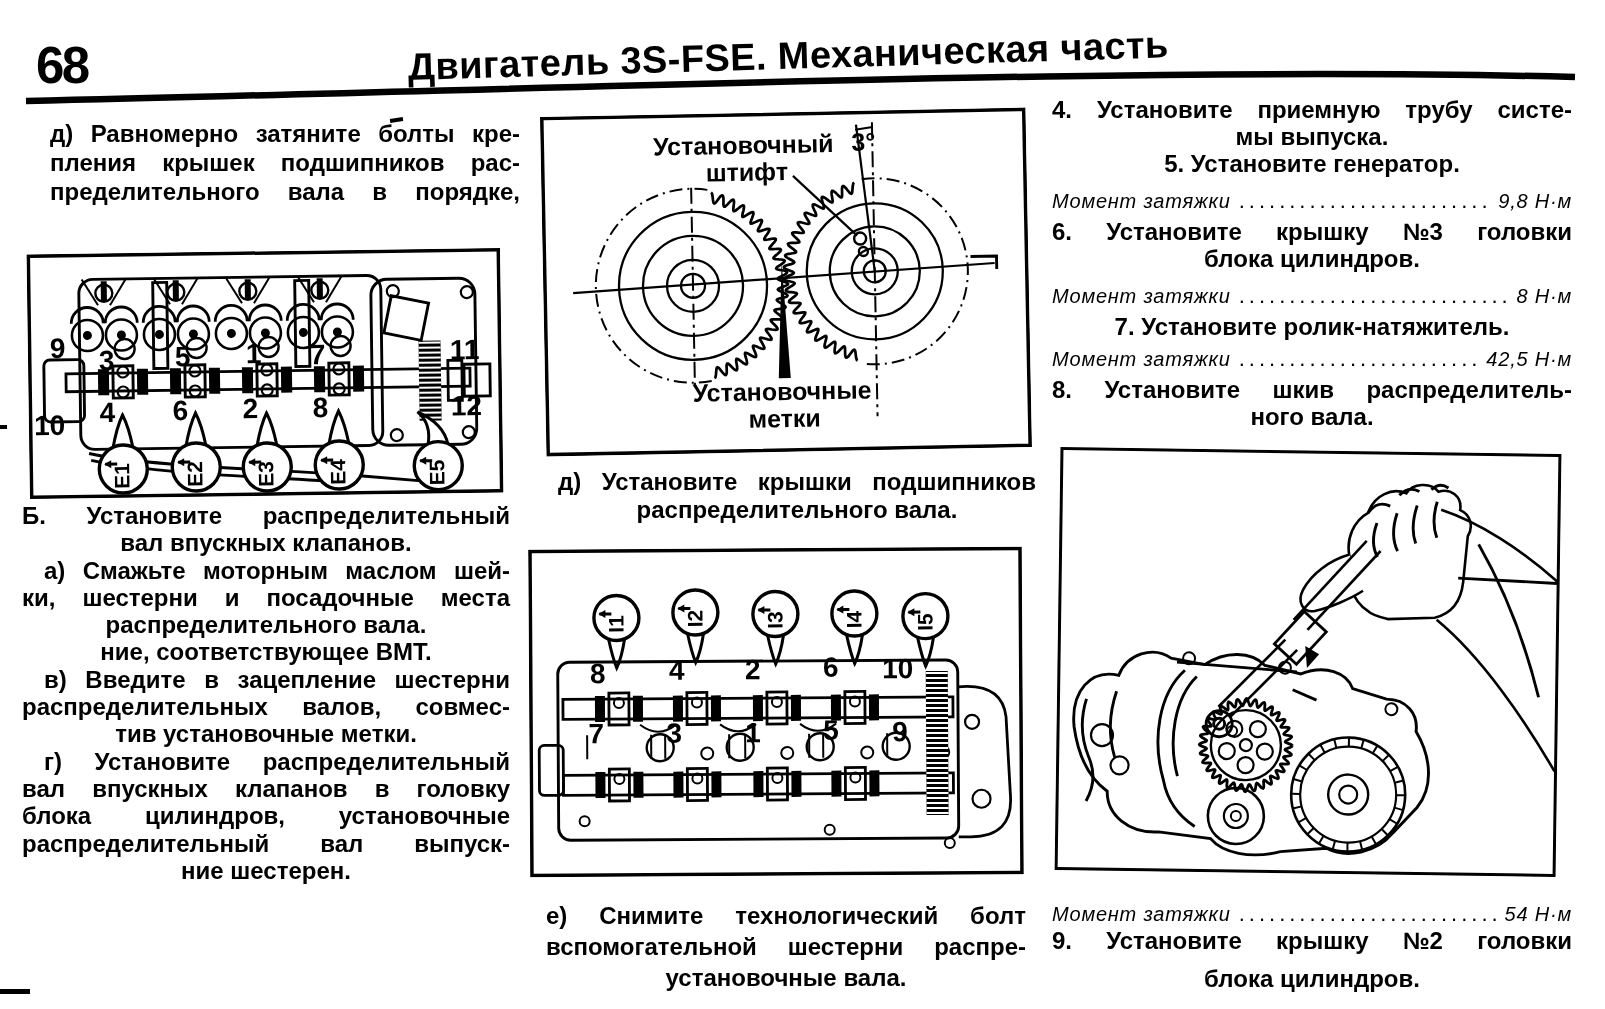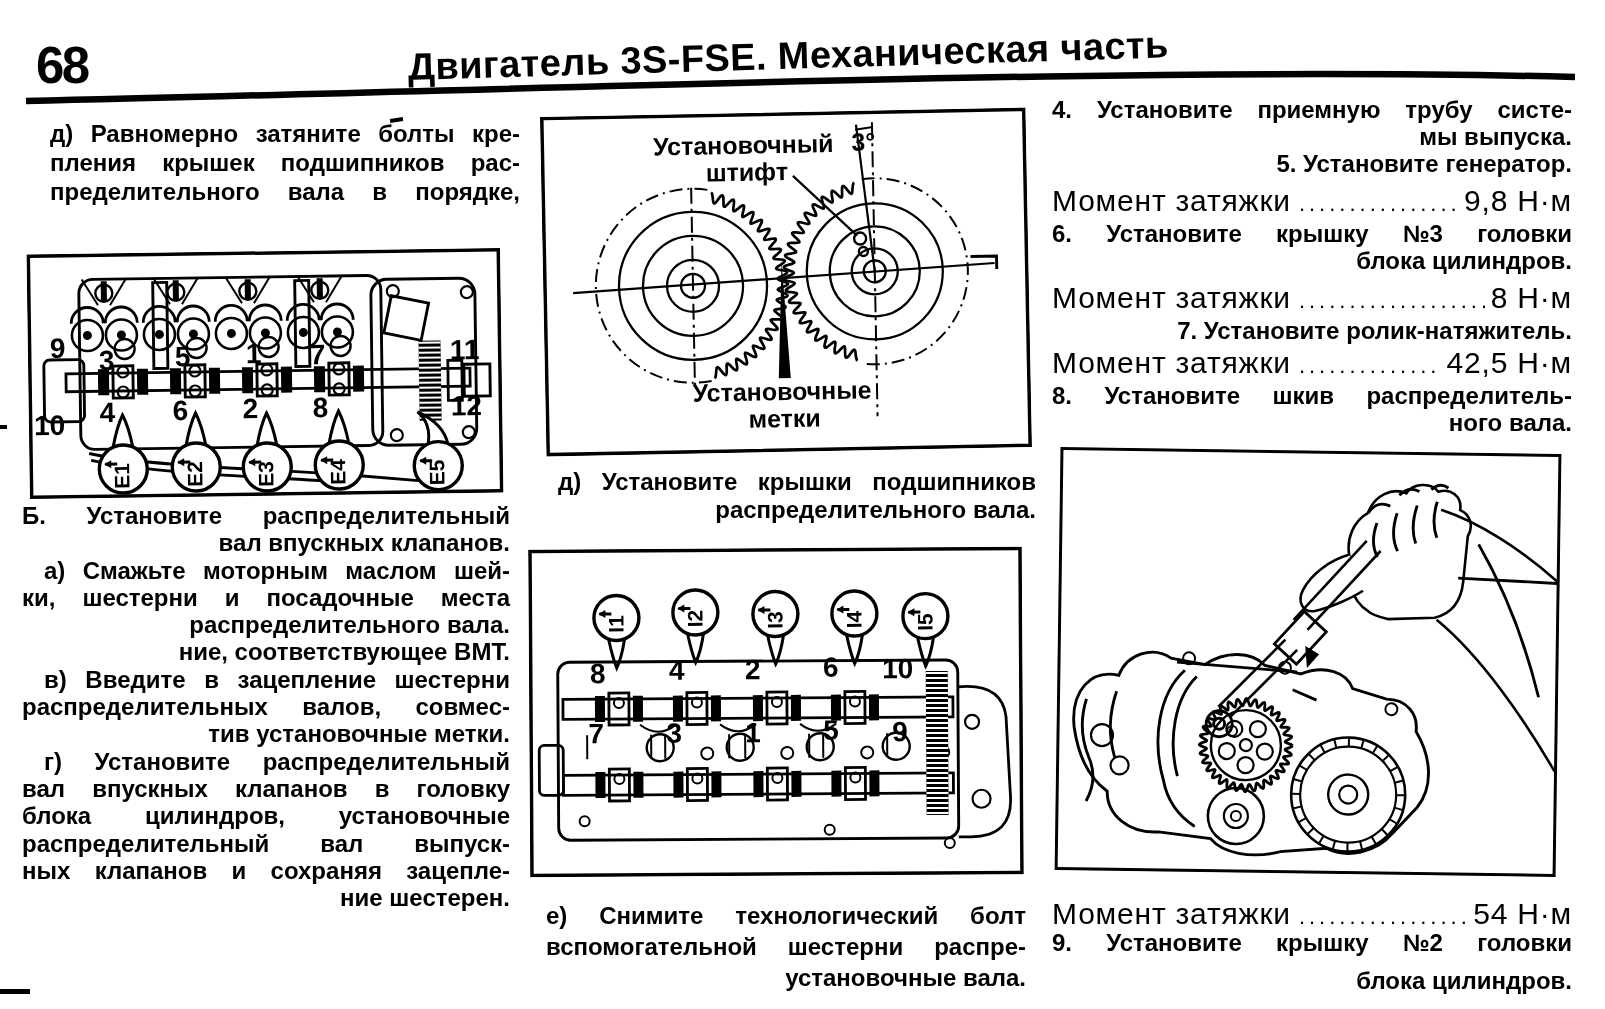--- a/index.html
+++ b/index.html
@@ -1,20 +1,20 @@
 <!DOCTYPE html>
 <html><head><meta charset="utf-8"><style>
 html,body{margin:0;padding:0;width:1605px;height:1009px;background:#fff;overflow:hidden}
 body{font-family:"Liberation Sans",sans-serif;color:#000;font-weight:bold;position:relative}
 .abs{position:absolute}
 .ln{text-align:justify;text-align-last:justify}
-.lnl{text-align:right}
+.lnl{text-align:center}
 .blk{font-size:24px;line-height:27.3px}
 .mom{display:flex;align-items:baseline;margin:10px 0 3px 0}
-.mi{font-size:30px;font-weight:normal;letter-spacing:0.8px}
+.mi{font-style:italic;font-size:20px;font-weight:normal;letter-spacing:0.8px}
 .dots{flex:1;overflow:hidden;white-space:nowrap;margin:0 6px 0 8px;letter-spacing:4px;font-size:22px;font-weight:normal}
 .dots::after{content:"......................................................................"}
 svg text{font-family:"Liberation Sans",sans-serif;fill:#000}
 </style></head><body>
 <div class="abs" style="left:36px;top:36px;font-size:51px;letter-spacing:-2.5px">68</div>
 <div class="abs" style="left:408px;top:46px;font-size:38px;letter-spacing:0.4px;transform:rotate(-1.7deg);transform-origin:0 50%;white-space:nowrap">Двигатель 3S-FSE. Механическая часть</div>
 <svg class="abs" style="left:0;top:0" width="1605" height="120" viewBox="0 0 1605 120">
  <path d="M26,101 C600,88 1150,66 1575,77" fill="none" stroke="#000" stroke-width="6.5"></path>
 </svg>
 
@@ -151,21 +151,20 @@
     <div class="ln">ки, шестерни и посадочные места</div>
     <div class="lnl">распределительного вала.</div>
     <div class="lnl">ние, соответствующее ВМТ.</div>
     <div class="ln" style="padding-left:22px">в) Введите в зацепление шестерни</div>
     <div class="ln">распределительных валов, совмес-</div>
     <div class="lnl">тив установочные метки.</div>
     <div class="ln" style="padding-left:22px">г) Установите распределительный</div>
     <div class="ln">вал впускных клапанов в головку</div>
     <div class="ln">блока цилиндров, установочные</div>
     <div class="ln">распределительный вал выпуск-</div>
-    <div class="ln">ных клапанов и сохраняя зацепле-</div>
     <div class="lnl">ние шестерен.</div>
   </div>
 
 <div class="abs" style="left:543px;top:112px;transform:rotate(-1.1deg)"><svg width="486" height="340" viewBox="0 0 486 340">
       <rect x="2" y="2" width="482" height="336" fill="none" stroke="#000" stroke-width="3.5"></rect>
       <circle cx="150" cy="172" r="26" fill="none" stroke="#000" stroke-width="2.3"></circle>
       <circle cx="150" cy="172" r="50" fill="none" stroke="#000" stroke-width="2.3"></circle>
       <circle cx="150" cy="172" r="74" fill="none" stroke="#000" stroke-width="2.3"></circle>
       <circle cx="150" cy="172" r="12" fill="none" stroke="#000" stroke-width="2.3"></circle>
       <path d="M166.8,267.5 A97,97 0 1 1 166.8,76.5" fill="none" stroke="#000" stroke-width="2.0" stroke-dasharray="13 5 2 5"></path>

